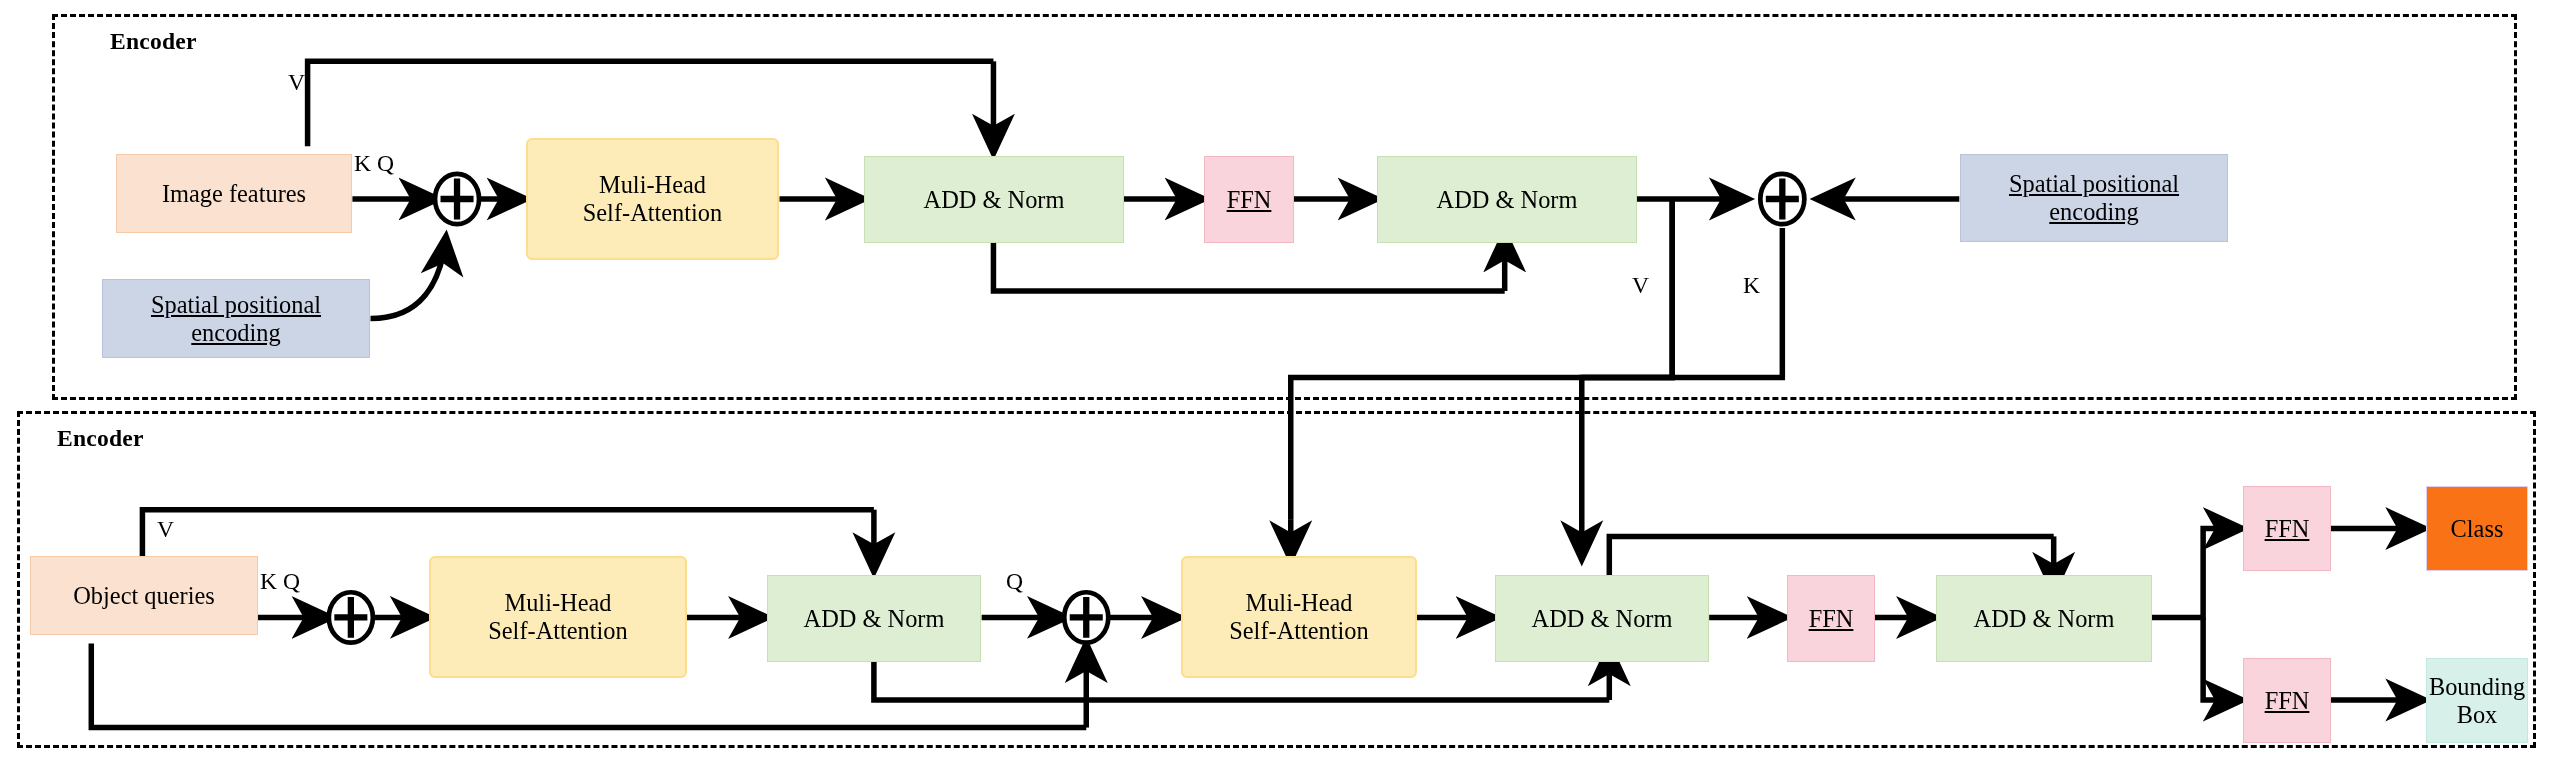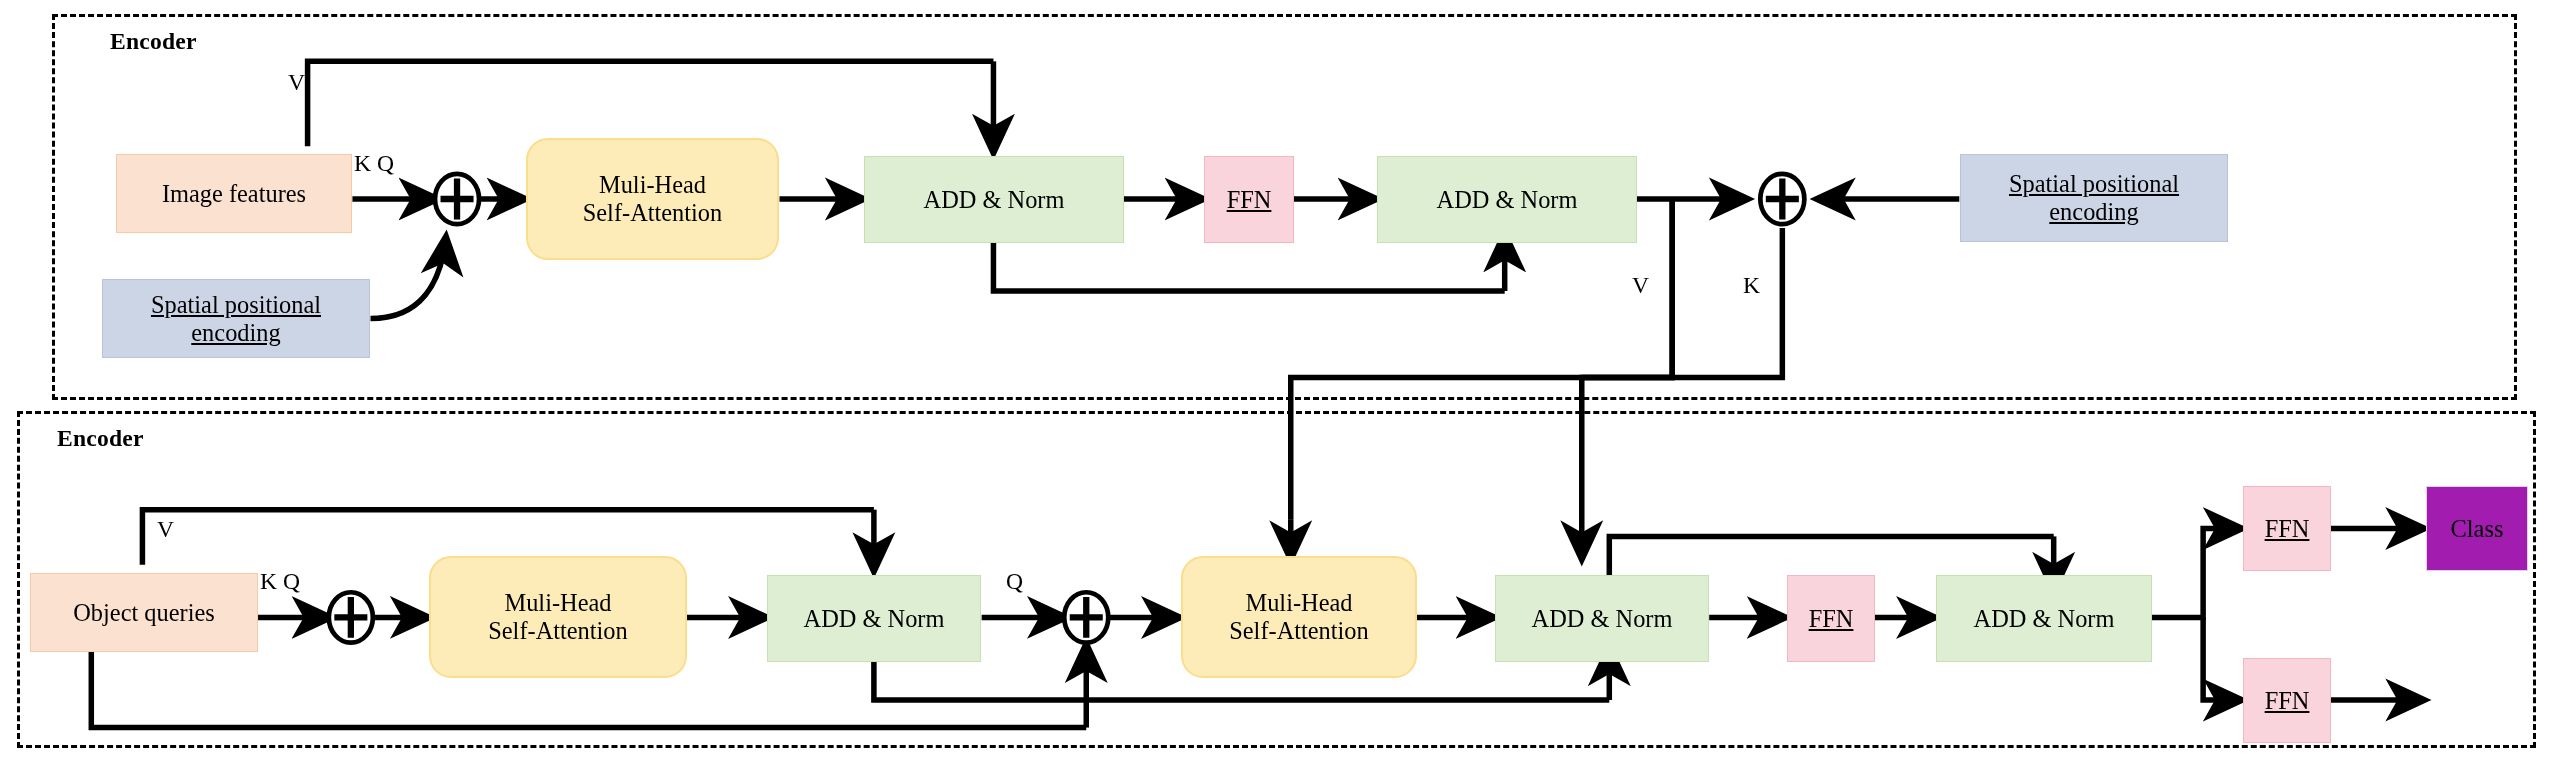--- a/index.html
+++ b/index.html
@@ -10,24 +10,24 @@
   .panel{position:absolute;border:3.1px dashed #000;box-sizing:border-box;}
   .panel-title{position:absolute;font-weight:bold;font-size:23.6px;color:#000;
                font-family:"Liberation Serif","DejaVu Serif",serif;letter-spacing:0.2px;}
 
   .node{position:absolute;box-sizing:border-box;display:flex;align-items:center;
         justify-content:center;text-align:center;line-height:1.14;color:#000;
         font-size:24.4px;font-family:"Liberation Serif","DejaVu Serif",serif;}
 
   .n-orange{background:#fbe1cf;border:1.6px solid #f6c9a8;margin-top:8px;}
   .n-blue  {background:#ccd5e6;border:1.6px solid #b9c4da;text-decoration:underline;}
-  .n-yellow{background:#fdecb8;border:2.4px solid #fbdd8c;border-radius:22px;}
+  .n-yellow{background:#fdecb8;border:2.4px solid #fbdd8c;border-radius:6px;}
   .n-green {background:#ddeed2;border:1.6px solid #c6e0b4;}
   .n-pink  {background:#f9d4dc;border:1.6px solid #f3b7c4;text-decoration:underline;}
-  .n-purple{background:#a21caf;border:1.6px solid #e0d0ef;}
+  .n-purple{background:#f97316;border:1.6px solid #e0d0ef;}
   .n-teal  {background:#d7f1ea;border:1.6px solid #c2e8df;}
 
   .lbl{position:absolute;font-size:23.6px;color:#000;
        font-family:"Liberation Serif","DejaVu Serif",serif;white-space:nowrap;}
 </style>
 </head>
 <body>
 
 <div id="stage">
 
@@ -164,21 +164,21 @@
   </div>
 
   <div class="lbl" style="left:288px;top:69px;">V</div>
   <div class="lbl" style="left:354px;top:150px;">K Q</div>
   <div class="lbl" style="left:1632px;top:272px;">V</div>
   <div class="lbl" style="left:1743px;top:272px;">K</div>
 
   <div class="panel" style="left:17.3px;top:411px;width:2519px;height:337px;"></div>
   <div class="panel-title" style="left:57px;top:425px;">Encoder</div>
 
-  <div class="node n-orange" style="left:30px;top:565px;width:228px;height:79px;">
+  <div class="node n-orange" style="left:30px;top:548px;width:228px;height:79px;">
     <span>Object queries</span>
   </div>
 
   <div class="node n-yellow" style="left:429px;top:556px;width:258px;height:122px;white-space:pre-line;">
     <span>Muli-Head
 Self-Attention</span>
   </div>
 
   <div class="node n-green" style="left:767px;top:575px;width:214px;height:87px;">
     <span>ADD &amp; Norm</span>
@@ -206,19 +206,23 @@
   </div>
 
   <div class="node n-pink" style="left:2243px;top:658px;width:88px;height:85px;">
     <span>FFN</span>
   </div>
 
   <div class="node n-purple" style="left:2426px;top:486px;width:102px;height:85px;">
     <span>Class</span>
   </div>
 
+  <div class="node n-teal" style="left:2426px;top:658px;width:102px;height:85px;white-space:pre-line;">
+    <span>Bounding
+Box</span>
+  </div>
 
   <div class="lbl" style="left:157px;top:516px;">V</div>
   <div class="lbl" style="left:260px;top:568px;">K Q</div>
   <div class="lbl" style="left:1006px;top:568px;">Q</div>
 
 </div>
 
 
 </body></html>

